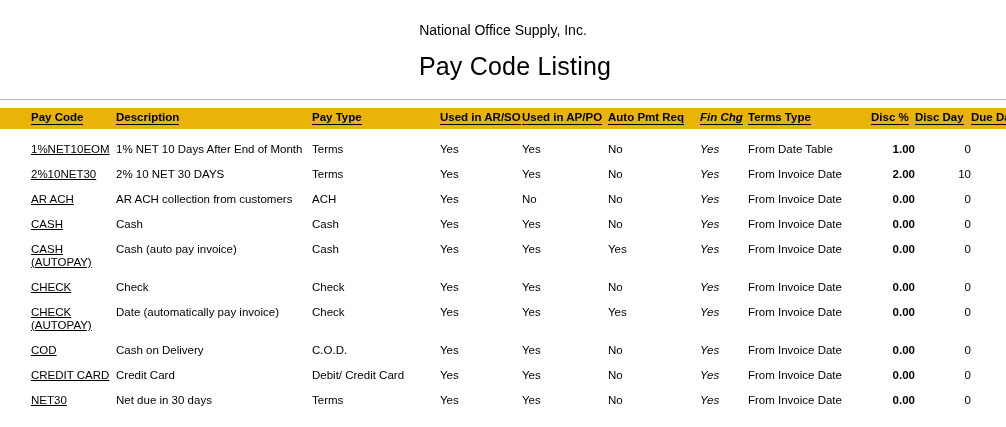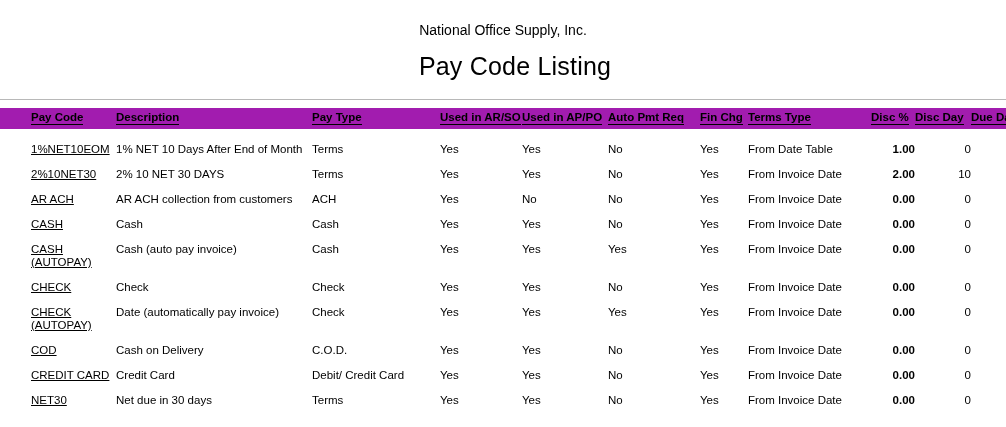--- a/index.html
+++ b/index.html
@@ -64,21 +64,21 @@
     padding: 6px 0 6px 0;
     vertical-align: top;
     line-height: 13px;
   }
   .c-code    { width: 85px; }
   .c-desc    { width: 196px; }
   .c-type    { width: 128px; }
   .c-arso    { width: 82px; text-align: left; margin-top: 32px; }
   .c-appo    { width: 86px; text-align: left; }
   .c-auto    { width: 92px; text-align: left; margin-left: 44px; }
-  .c-fin     { width: 48px; text-align: left; }
+  .c-fin     { width: 48px; text-align: left; font-style: italic; }
   .c-terms   { width: 123px; }
   .c-disc    { width: 44px; text-align: right; font-weight: bold; }
   .c-discday { width: 56px; text-align: right; }
   .c-dueday  { width: 54px; text-align: right; }
 
   .yn-arso  { padding-left: 32px; }
   .yn-appo  { padding-left: 32px; }
   .yn-auto  { padding-left: 30px; }
   .yn-fin   { padding-left: 12px; }
 
@@ -89,21 +89,21 @@
 
   .disc-pad    { padding-right: 6px; }
   .discday-pad { padding-right: 16px; }
   .dueday-pad  { padding-right: 4px; }
 
   th.c-disc    { padding-right: 6px; }
   th.c-discday { padding-right: 6px; }
   th.c-dueday  { padding-right: 0px; }
 
   .header-band {
-    background: #a21caf;
+    background: #eab308;
   }
   .nowrap { white-space: nowrap; text-decoration: underline; }
   .subline { display: block; }
 </style>
 </head>
 <body>
 
 <div class="page">
 
   <div class="company">National Office Supply, Inc.</div>

